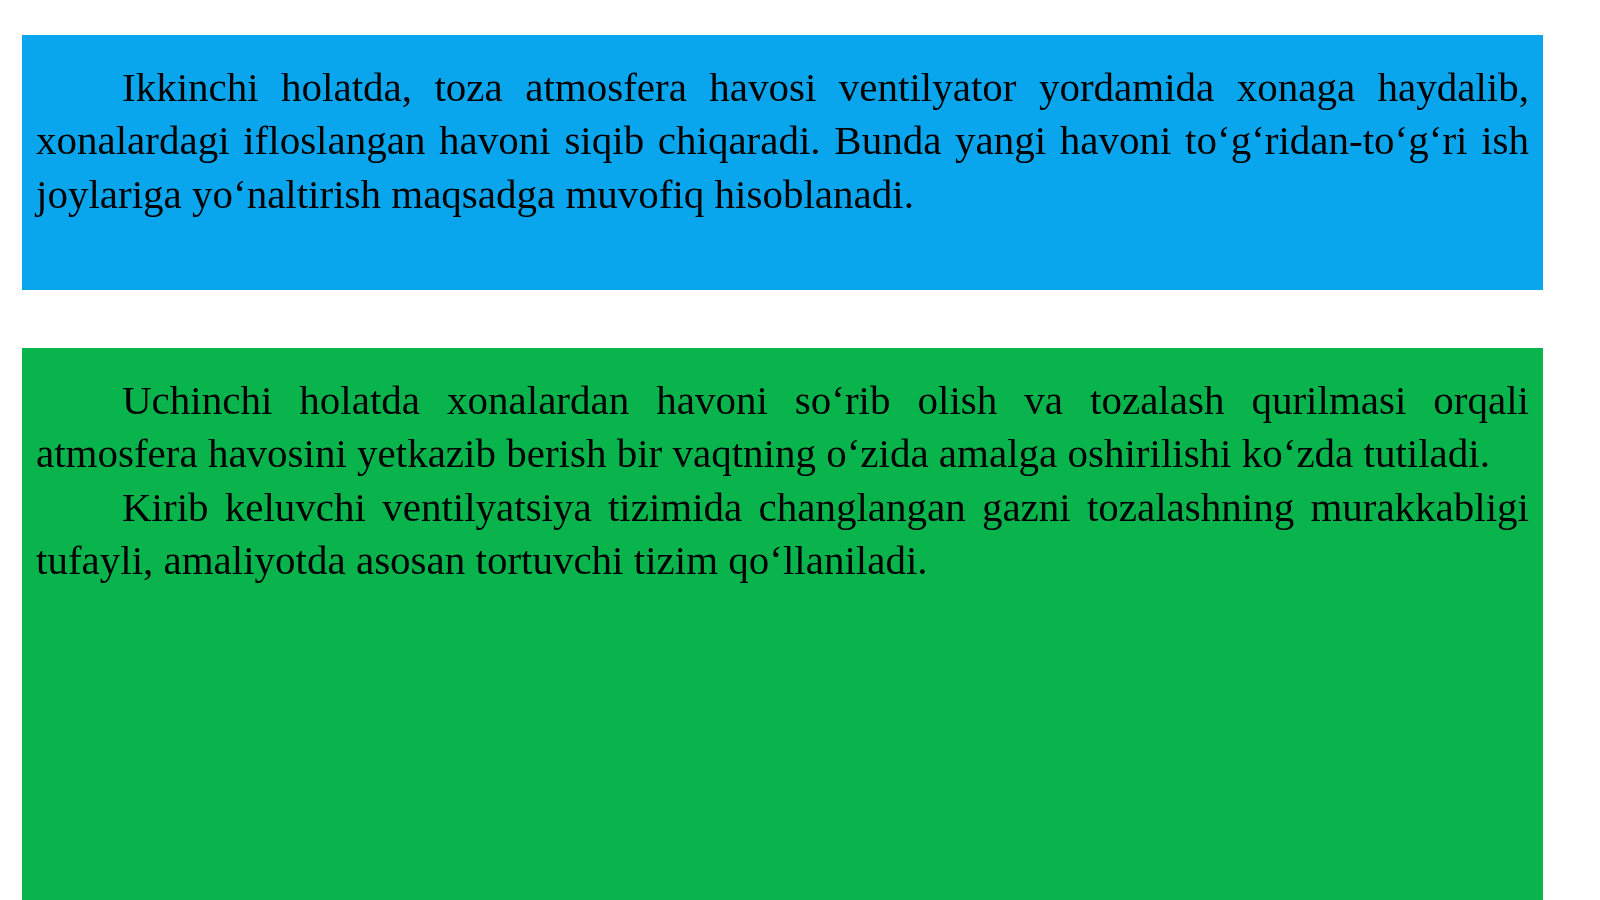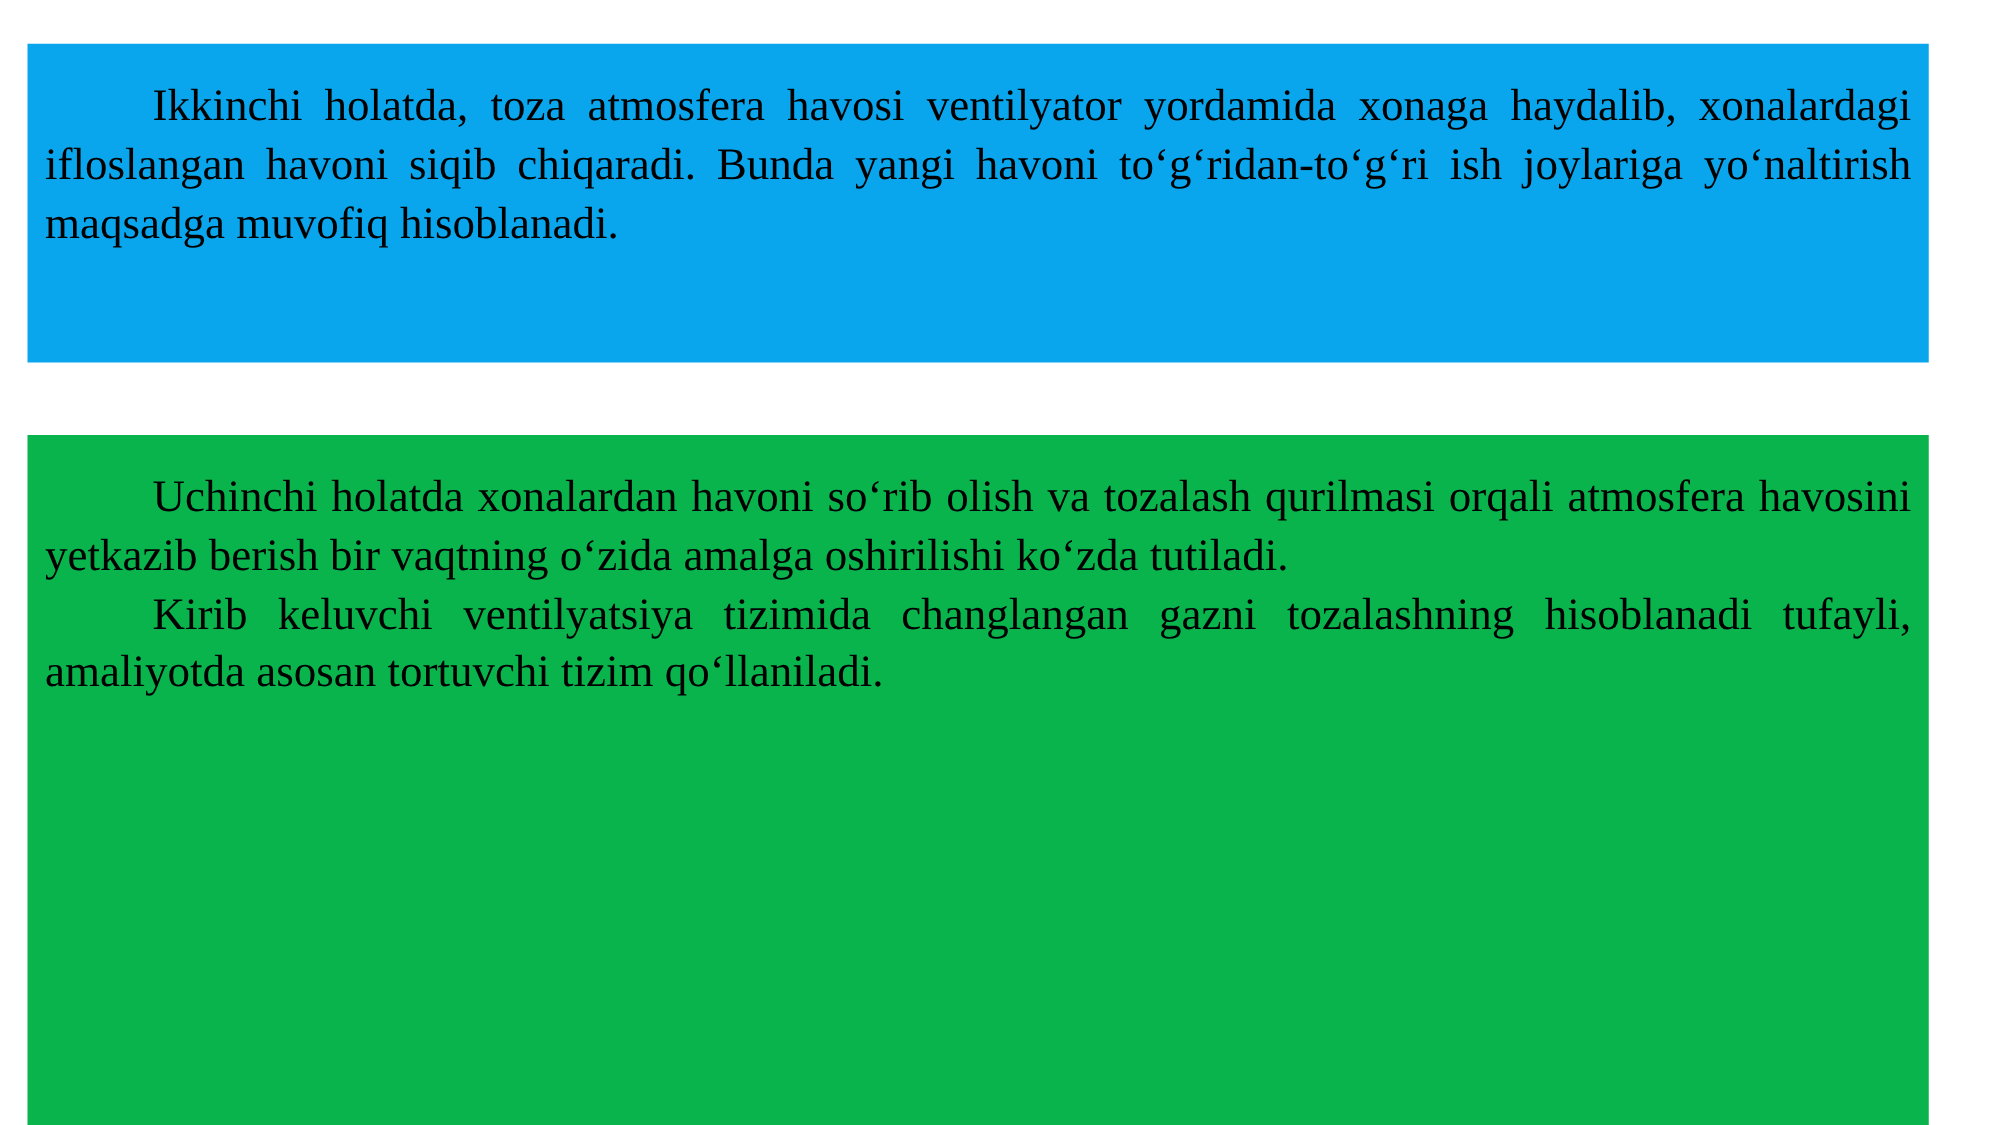--- a/index.html
+++ b/index.html
@@ -19,21 +19,21 @@
     height: 900px;
     background: #ffffff;
     box-sizing: border-box;
   }
   .block {
     position: absolute;
     box-sizing: border-box;
     color: #000000;
     text-align: justify;
     line-height: 1.30;
-    font-size: 36px;
+    font-size: 41px;
   }
   .block p {
     margin: 0;
     text-indent: 86px;
     text-align: justify;
     text-justify: inter-word;
   }
   #block-blue {
     left: 22px;
     top: 35px;
@@ -56,16 +56,16 @@
 <body style="background: rgb(255, 255, 255);">
 
 <div class="slide">
 
   <div class="block" id="block-blue" style="background: rgb(10, 166, 237);">
     <p>Ikkinchi holatda, toza atmosfera havosi ventilyator yordamida xonaga haydalib, xonalardagi ifloslangan havoni siqib chiqaradi. Bunda yangi havoni to‘g‘ridan-to‘g‘ri ish joylariga yo‘naltirish maqsadga muvofiq hisoblanadi.</p>
   </div>
 
   <div class="block" id="block-green" style="background: rgb(9, 180, 76);">
     <p>Uchinchi holatda xonalardan havoni so‘rib olish va tozalash qurilmasi orqali atmosfera havosini yetkazib berish bir vaqtning o‘zida amalga oshirilishi ko‘zda tutiladi.</p>
-    <p>Kirib keluvchi ventilyatsiya tizimida changlangan gazni tozalashning hisoblanadi tufayli, amaliyotda asosan tortuvchi tizim qo‘llaniladi.</p>
+    <p>Kirib keluvchi ventilyatsiya tizimida changlangan gazni tozalashning murakkabligi tufayli, amaliyotda asosan tortuvchi tizim qo‘llaniladi.</p>
   </div>
 
 </div>
 
 </body></html>

